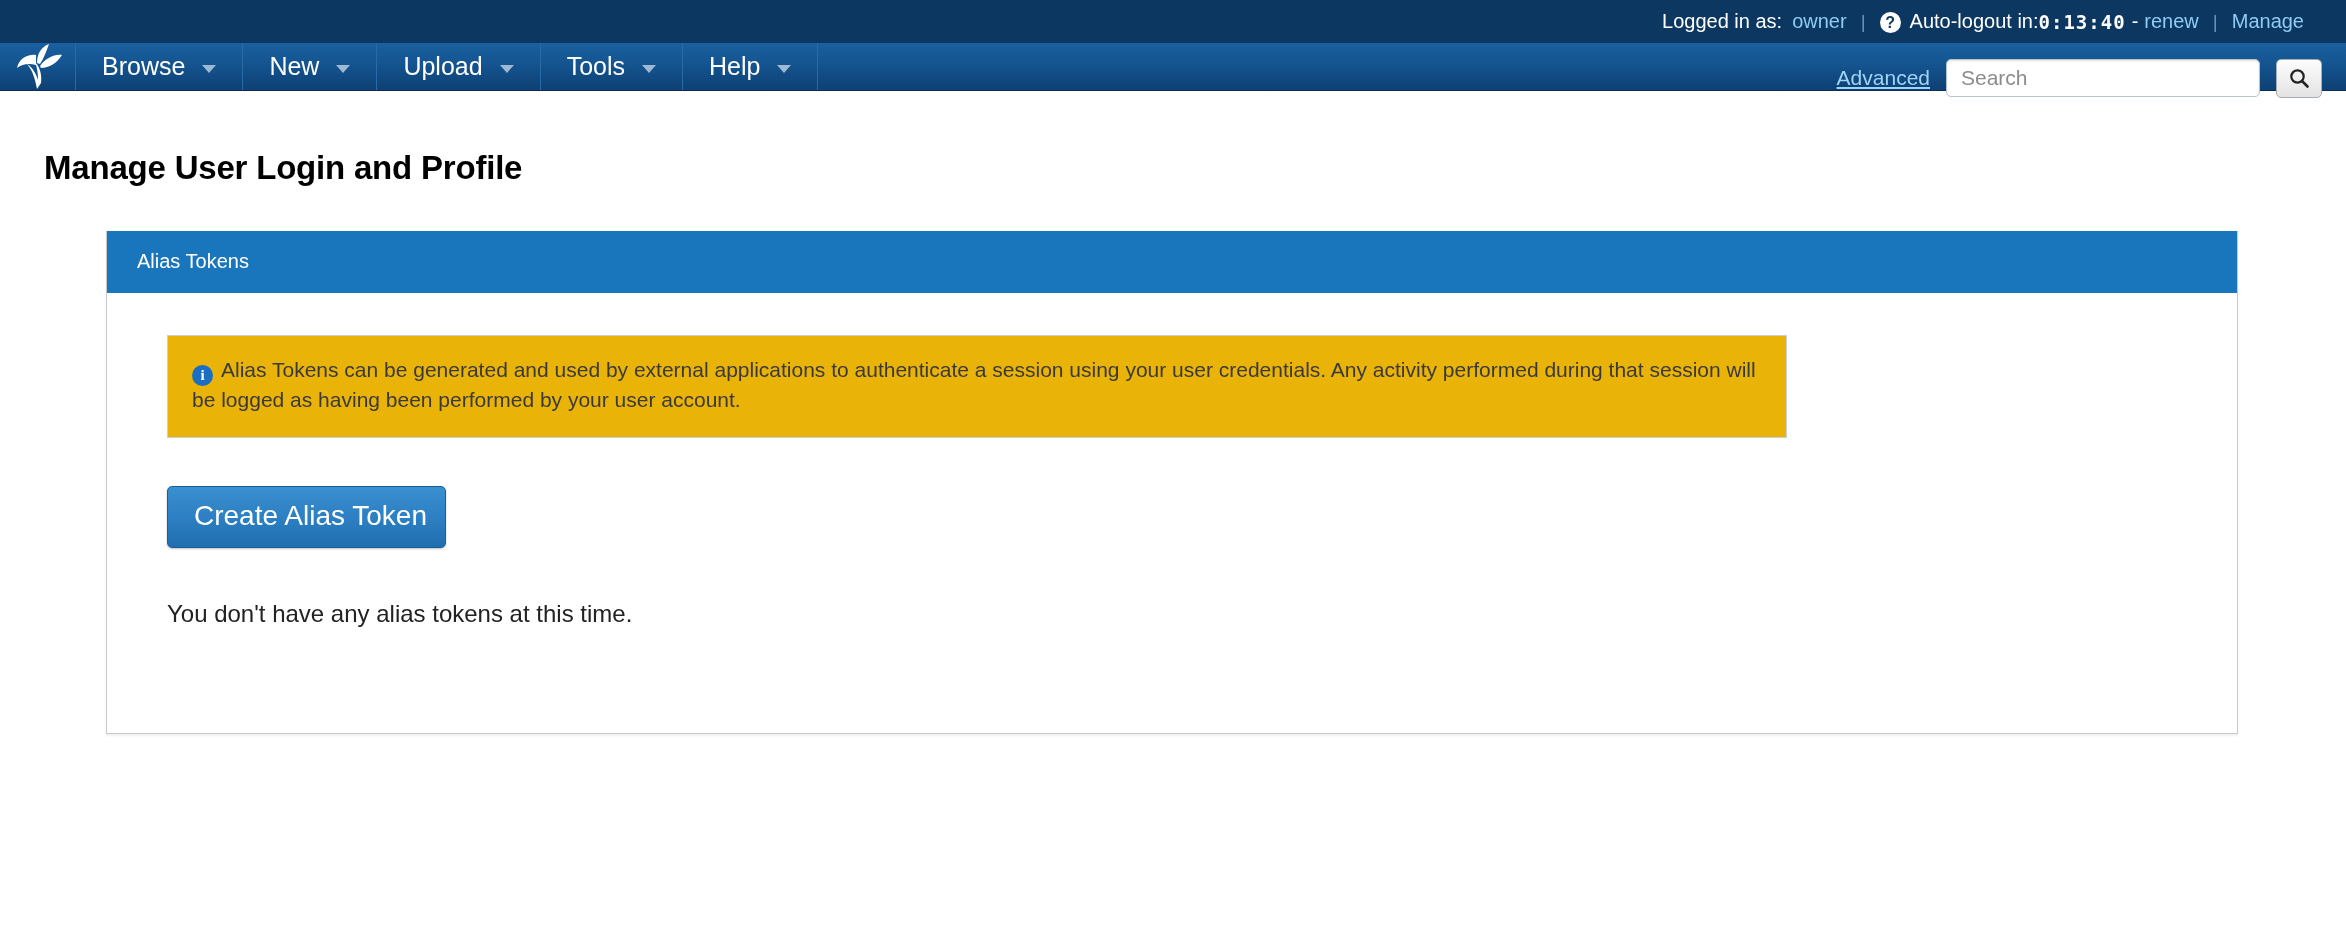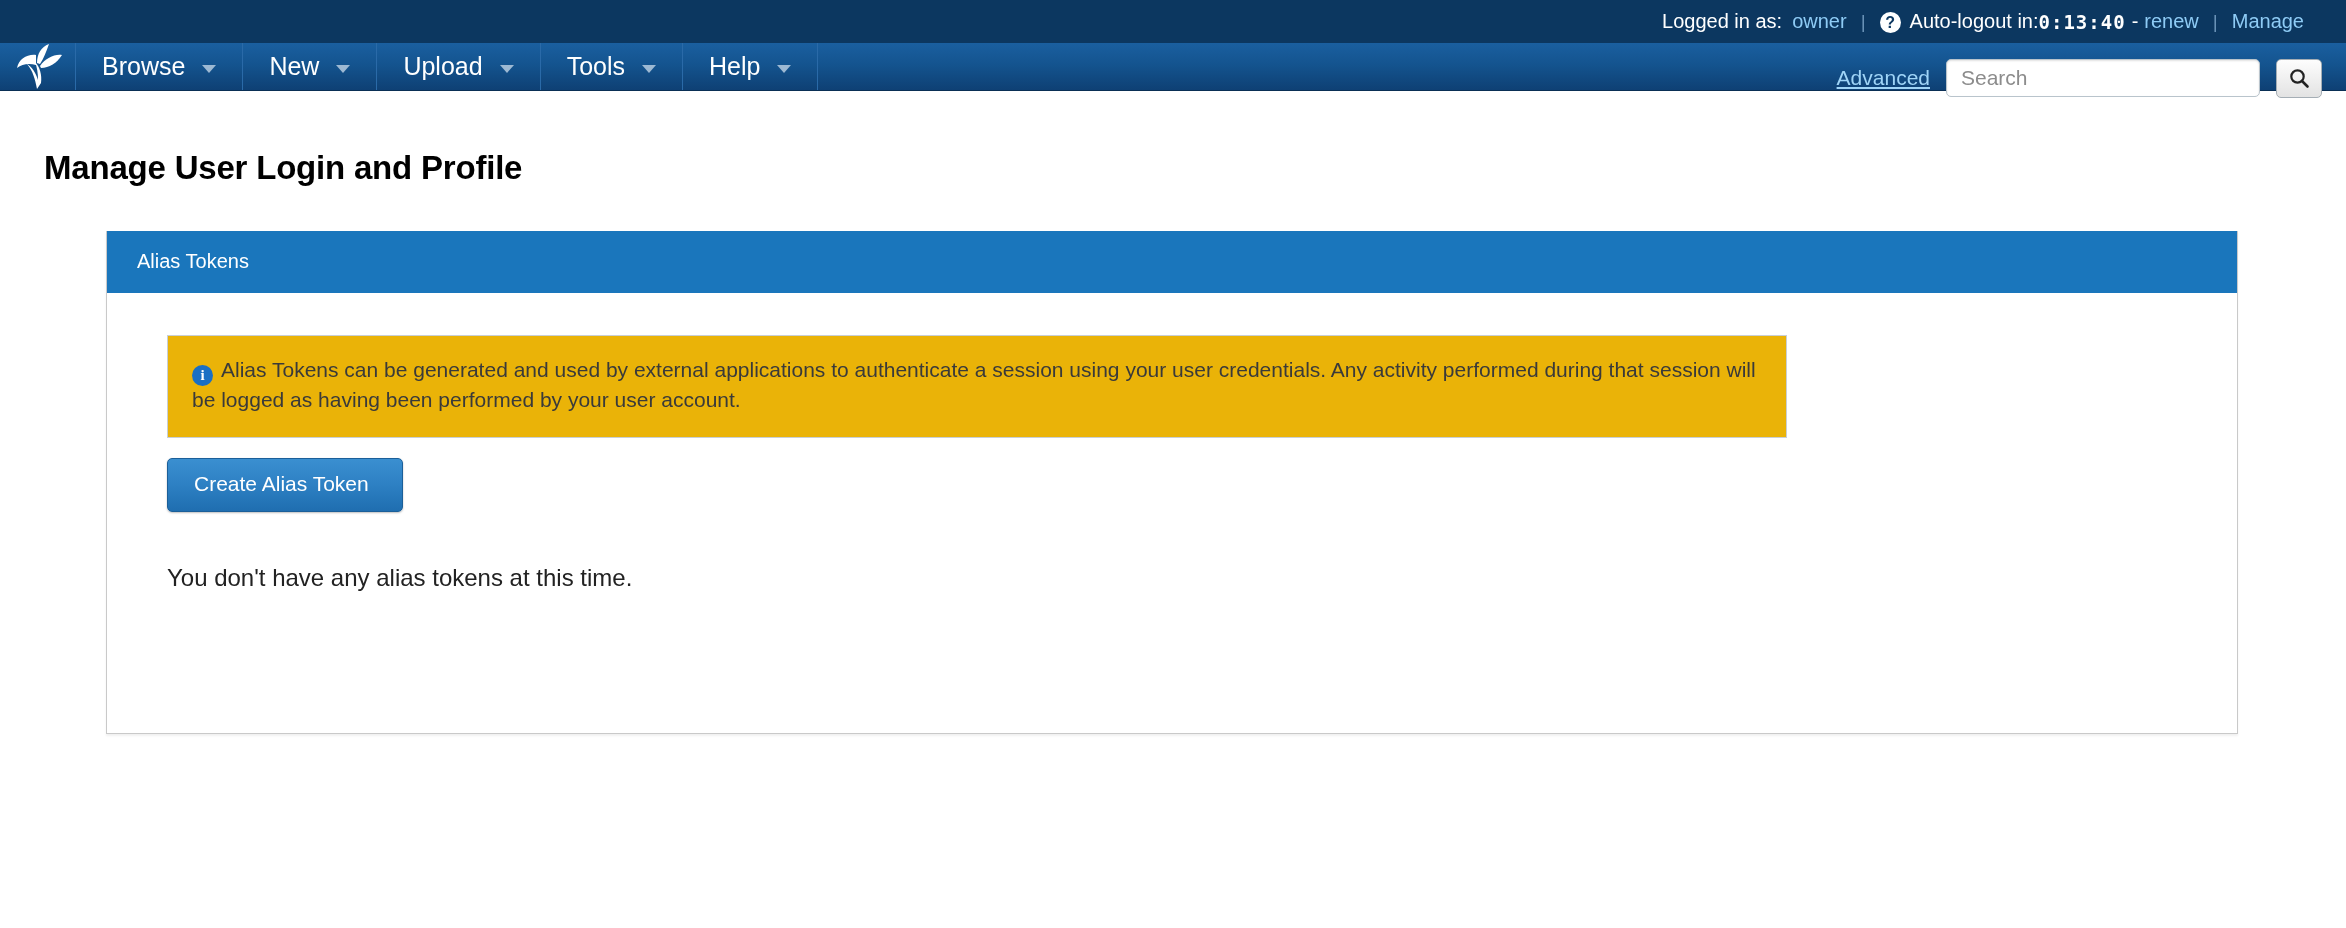--- a/index.html
+++ b/index.html
@@ -227,28 +227,28 @@
     color: #ffffff;
     font-size: 15px;
     font-weight: bold;
     font-family: "Liberation Serif", serif;
     line-height: 1;
     margin-right: 8px;
     position: relative;
     top: 3px;
   }
   .btn-primary {
-    margin-top: 20px;
+    margin-top: 48px;
     display: inline-block;
     background: linear-gradient(to bottom, #3a8fd0 0%, #2d80c3 50%, #1f6eb0 100%);
     border: 1px solid #1b5f99;
     border-radius: 5px;
     color: #ffffff;
-    font-size: 21px;
-    padding: 13px 33px 15px 26px;
+    font-size: 28px;
+    padding: 13px 18px 15px 26px;
     cursor: pointer;
     font-family: "Liberation Sans", sans-serif;
     box-shadow: 0 1px 2px rgba(0,0,0,0.25);
   }
   .empty-msg {
     margin-top: 52px;
     font-size: 24px;
     color: #222222;
     padding-bottom: 70px;
   }

